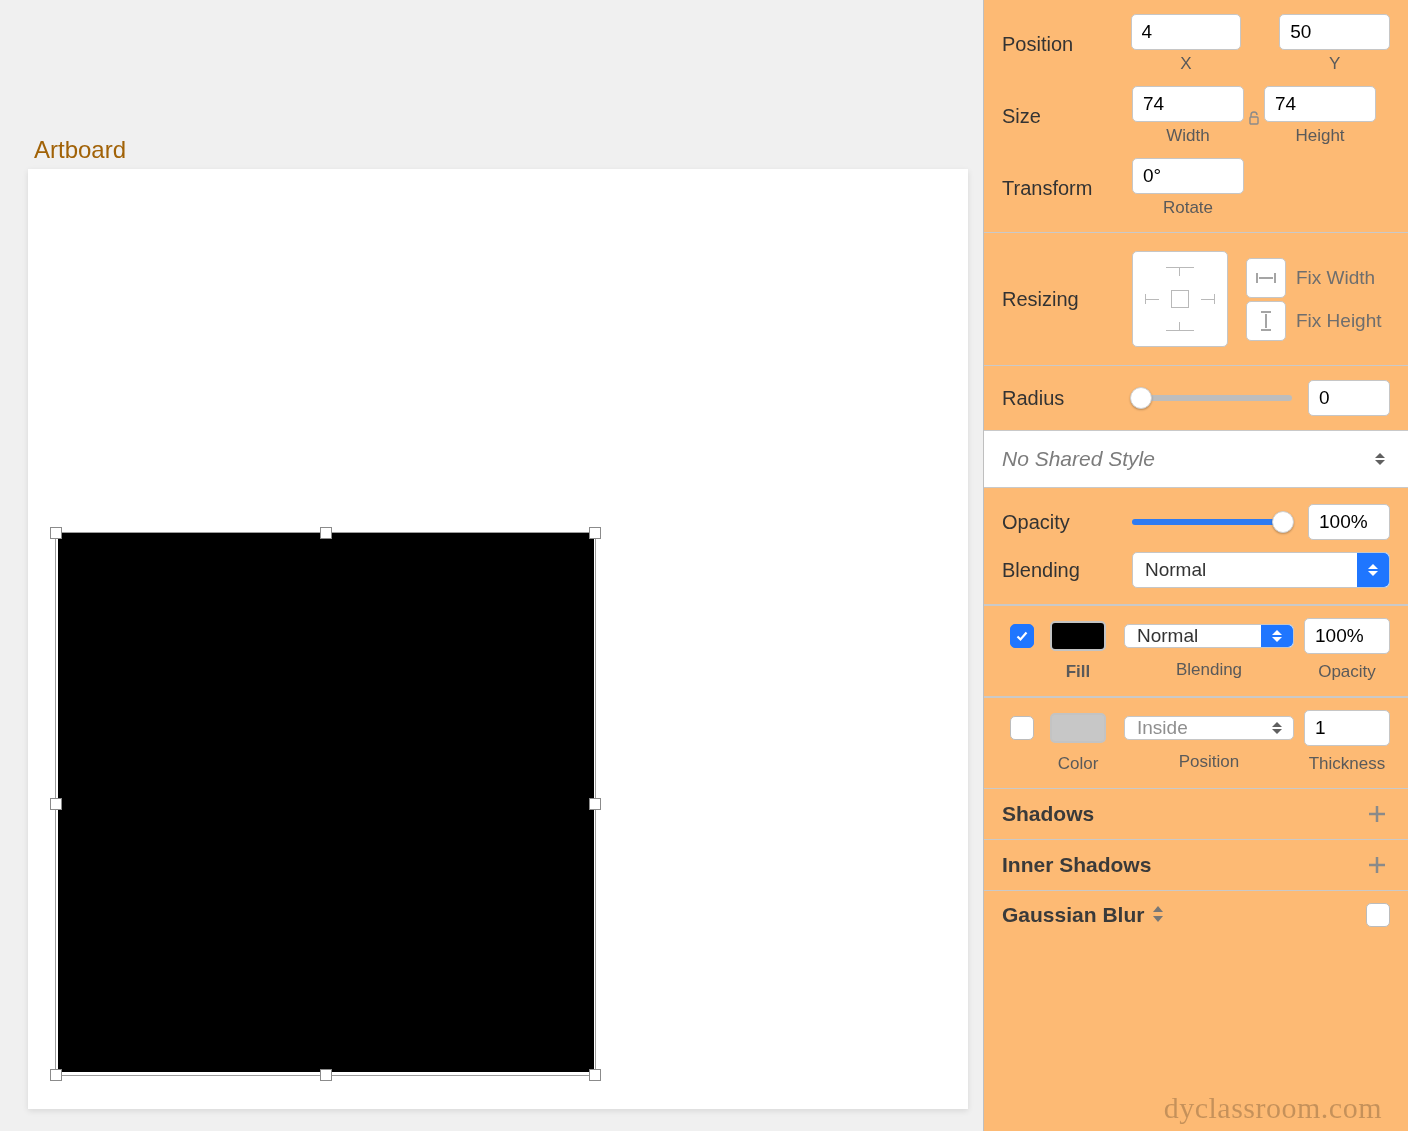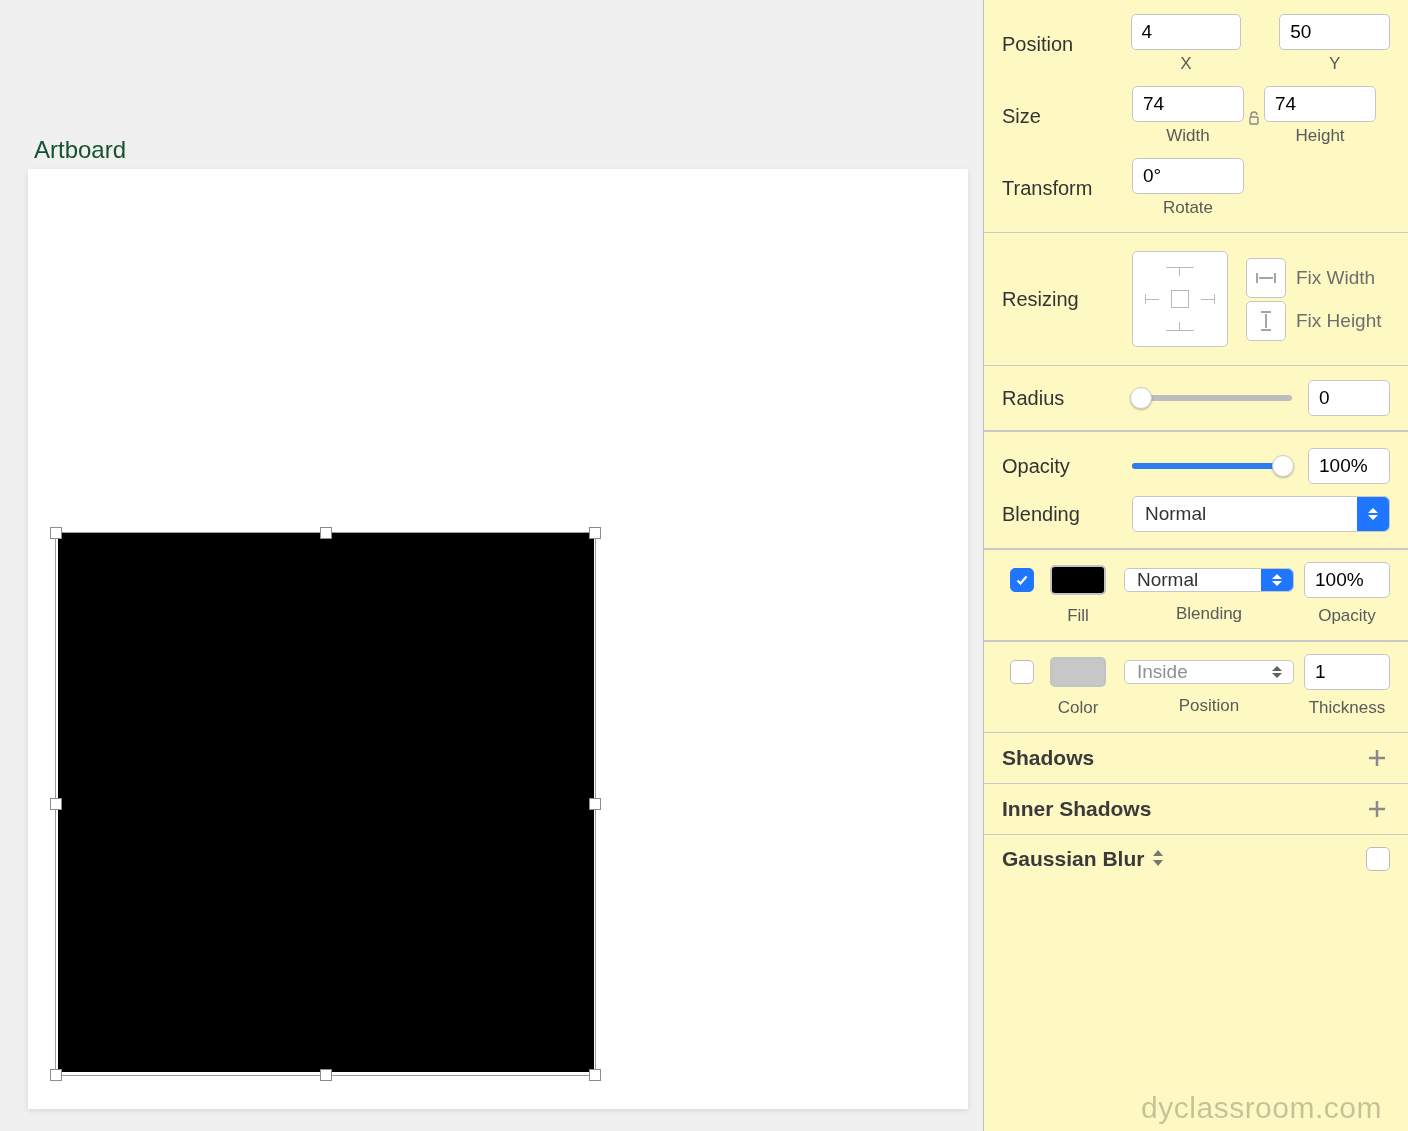--- a/index.html
+++ b/index.html
@@ -1,35 +1,35 @@
 <!DOCTYPE html>
 <html><head>
 <meta charset="utf-8">
 <style>
 * { box-sizing: border-box; margin: 0; padding: 0; font-family: -apple-system, "Helvetica Neue", Arial, sans-serif; }
 body { width: 1408px; height: 1131px; background: #f0f0f0; display: flex; overflow: hidden; }
 
 
 .canvas-area { width: 984px; height: 1131px; background: #f0f0f0; position: relative; border-right: 1px solid #bfbfbf; }
-.artboard-label { position: absolute; top: 136px; left: 34px; font-size: 24px; color: #14532d; }
+.artboard-label { position: absolute; top: 136px; left: 34px; font-size: 24px; color: #a16207; }
 .artboard { position: absolute; top: 169px; left: 28px; width: 940px; height: 940px; background: #ffffff; box-shadow: 0 2px 6px rgba(0,0,0,.1); }
 .selected-rect { position: absolute; top: 363px; left: 30px; width: 536px; height: 540px; background: #000000; }
 .sel-outline { position: absolute; top: 532px; left: 55px; width: 541px; height: 544px; border: 1px solid #9d9d9d; pointer-events: none; }
 .handle { position: absolute; width: 12px; height: 12px; background: #ffffff; border: 1px solid #8b8b8b; }
 .h-tl { top: -6px; left: -6px; }
 .h-tm { top: -6px; left: 50%; margin-left: -6px; }
 .h-tr { top: -6px; right: -6px; }
 .h-ml { top: 50%; left: -6px; margin-top: -6px; }
 .h-mr { top: 50%; right: -6px; margin-top: -6px; }
 .h-bl { bottom: -6px; left: -6px; }
 .h-bm { bottom: -6px; left: 50%; margin-left: -6px; }
 .h-br { bottom: -6px; right: -6px; }
 
 
-.inspector { width: 424px; height: 1131px; background: #fef9c3; display: flex; flex-direction: column; font-size: 19px; color: #333; }
+.inspector { width: 424px; height: 1131px; background: #fdba74; display: flex; flex-direction: column; font-size: 19px; color: #333; }
 .inspector input[type=text] { background: #ffffff; border: 1px solid #c6c6c6; border-radius: 5px; height: 36px; padding: 0 10px; font-size: 19px; width: 100%; }
 .sub-label { font-size: 17px; color: #5a5a5a; text-align: center; margin-top: 4px; }
 .row { display: flex; align-items: center; padding: 6px 18px; }
 .row .label { width: 130px; font-size: 20px; color: #333; }
 .col { display: flex; flex-direction: column; align-items: center; }
 .lock { width: 20px; color: #8a8a8a; text-align: center; font-size: 16px; padding-top: 8px; }
 
 .section-divider { border-top: 1px solid #c9c9c9; }
 .pane-light { background: #ffffff; }
 
@@ -73,21 +73,21 @@
 .section-head { display: flex; align-items: center; padding: 12px 18px; font-size: 21px; font-weight: 600; color: #3a3a3a; }
 .section-head .spacer { flex: 1; }
 .icon-btn { width: 26px; height: 26px; color: #8a8a8a; display:flex; align-items:center; justify-content:center; margin-left: 10px; cursor:pointer; }
 
 .checkbox { width: 24px; height: 24px; background: #fff; border: 1px solid #bcbcbc; border-radius: 5px; display:flex; align-items:center; justify-content:center;}
 .checkbox.checked { background: #1f76ff; border-color:#1f76ff; }
 .checkbox.checked svg { stroke:#fff; }
 
 .color-swatch { width: 56px; height: 30px; border: 2px solid #c3c3c3; border-radius: 5px; }
 
-.watermark { position: absolute; right: 26px; bottom: 6px; font-size: 30px; color: rgba(0,0,0,.22); letter-spacing: 0.5px; font-family: Liberation Sans, sans-serif; pointer-events:none;text-align:center; }
+.watermark { position: absolute; right: 26px; bottom: 6px; font-size: 30px; color: rgba(0,0,0,.22); letter-spacing: 0.5px; font-family: Liberation Serif, serif; pointer-events:none;text-align:center; }
 </style>
 </head>
 <body>
 
 <div class="canvas-area">
   <div class="artboard-label">Artboard</div>
   <div class="artboard">
     <div class="selected-rect"></div>
   </div>
   <div class="sel-outline">
@@ -189,20 +189,27 @@
     <div class="label">Radius</div>
     <div class="slider-track" style="margin-right:16px;">
       <div class="slider-thumb" style="left:-2px;"></div>
     </div>
     <div style="width:82px;">
       <input type="text" value="0" style="">
     </div>
   </div>
 
   <div class="section-divider pane-light"></div>
+  <div class="row pane-light" style="padding:16px 18px;">
+    <div style="flex:1; font-style:italic; color:#7c7c7c; font-size:21px;">No Shared Style</div>
+    <div class="dd-arrows plain" style="position:relative; width:20px; background:transparent;">
+      <div class="arrow-up"></div>
+        <div class="arrow-down"></div>
+    </div>
+  </div>
 
   <div class="section-divider"></div>
   <div class="row" style="padding-top:16px;">
     <div class="label">Opacity</div>
     <div class="slider-track" style="margin-right:16px;">
       <div class="slider-fill" style="width:100%;"></div>
       <div class="slider-thumb" style="right:-2px;"></div>
     </div>
     <div style="width:82px;">
       <input type="text" value="100%" style="">
@@ -241,21 +248,21 @@
             <div class="arrow-down"></div>
           </div>
       </div>
     </div>
     <div class="col" style="width:86px;">
       <input type="text" value="100%" style="">
     </div>
   </div>
   <div class="row" style="padding:0 18px 14px;">
     <div style="width:40px;"></div>
-    <div class="sub-label" style="width:72px;">Fill</div>
+    <div class="sub-label" style="width:72px;font-weight:bold;">Fill</div>
     <div class="sub-label" style="flex:1; margin:0 10px;">Blending</div>
     <div class="sub-label" style="width:86px;">Opacity</div>
   </div>
 
   <div class="section-divider"></div>
   <div class="section-divider"></div>
   <div class="row" style="padding:12px 18px 4px;">
     <div class="col" style="width:40px;">
       <div class="checkbox"></div>
     </div>

